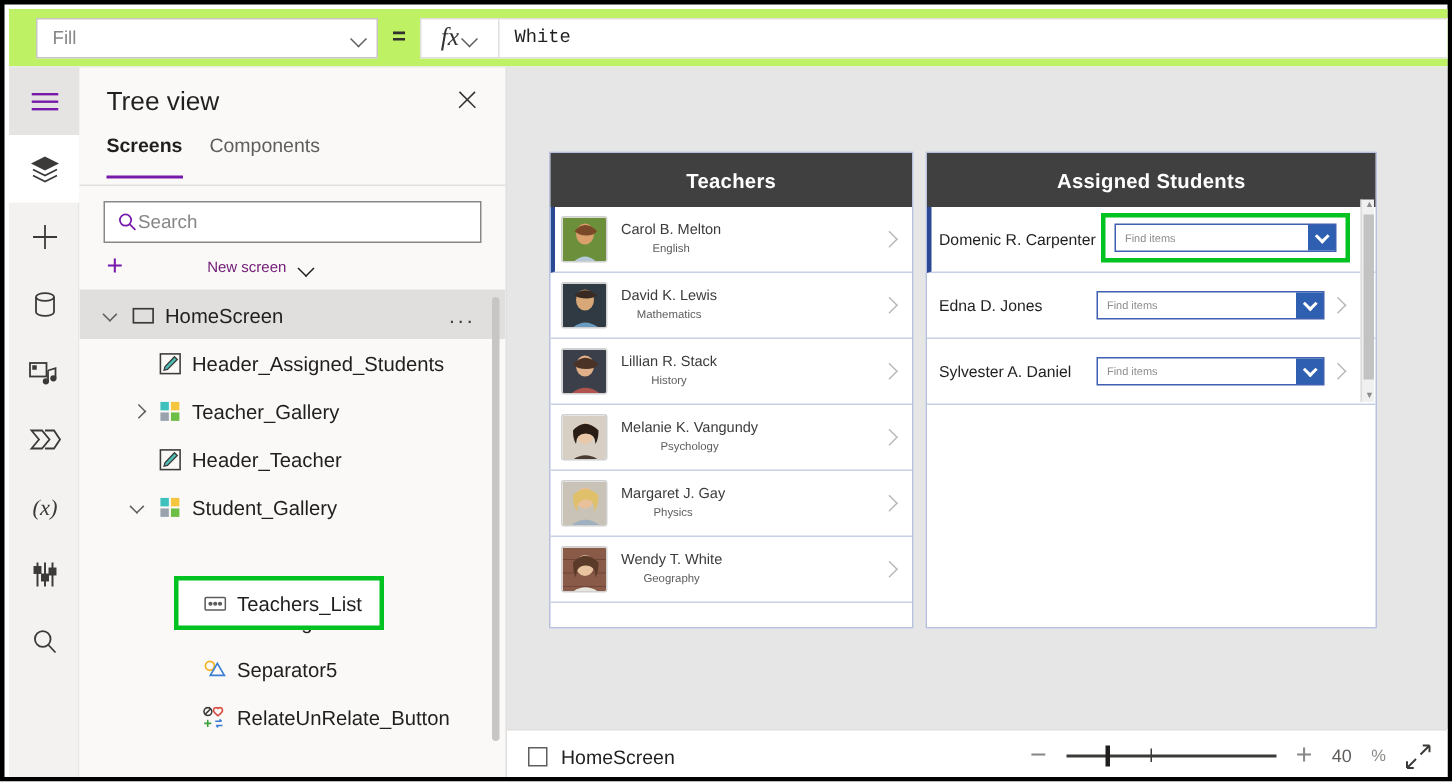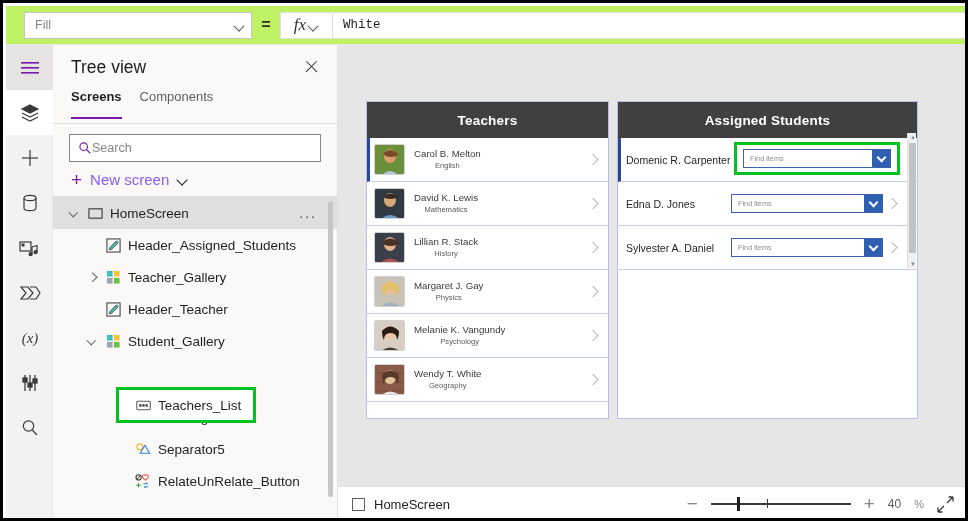--- a/index.html
+++ b/index.html
@@ -130,21 +130,21 @@
     height: 28px; border: 1px solid #8a8886; background: #fff;
     display: flex; align-items: center; padding: 0 8px; gap: 0;
   }
   .search-box .ph { font-size: 12.5px; color: #888685; }
 
   .newscreen {
     display: flex; align-items: center; gap: 8px;
     padding: 9px 16px 8px 18px; cursor: pointer;
   }
   .plus-ic { color: #7719aa; font-size: 19px; line-height: 14px; }
-  .newscreen .lbl { font-size: 15px; color: #8b5cf6; }
+  .newscreen .lbl { font-size: 10px; color: #701a75; margin-left: 48px; }
   .newscreen .chev::before { border-color: #201f1e; }
 
   .tree-body {
     position: relative;
     border-top: 1px solid #e1dfdd;
     height: 316px;
     overflow: hidden;
   }
   .t-row {
     display: flex; align-items: center;
@@ -617,45 +617,45 @@
             <div class="tmeta">
               <div class="tname">Lillian R. Stack</div>
               <div class="tsub">History</div>
             </div>
             <div class="rowchev"></div>
           </div>
 
           <div class="trow">
             <div class="avatar">
               <svg width="31" height="31" viewBox="0 0 31 31">
+                <rect width="31" height="31" fill="#d8cfc4"></rect>
+                <ellipse cx="15" cy="12" rx="6" ry="7" fill="#e8c8a8"></ellipse>
+                <path d="M5 31 q10-9 21 0 z" fill="#4a3a32"></path>
+                <path d="M7 10 q8-9 17 0 q0 6-2 9 q0-7-6.5-7 q-6.5 0-6.5 7 q-2-3-2-9z" fill="#2a1d16"></path>
+              </svg>
+            </div>
+            <div class="tmeta">
+              <div class="tname">Melanie K. Vangundy</div>
+              <div class="tsub">Psychology</div>
+            </div>
+            <div class="rowchev"></div>
+          </div>
+
+          <div class="trow">
+            <div class="avatar">
+              <svg width="31" height="31" viewBox="0 0 31 31">
                 <rect width="31" height="31" fill="#c9c2b6"></rect>
                 <ellipse cx="15" cy="11" rx="6" ry="7" fill="#e8c09a"></ellipse>
                 <path d="M4 31 q11-11 23 0 z" fill="#9fb0c0"></path>
                 <path d="M7 9 q8-8 17 0 q0 8-3 11 q1-8-5-8 q-7 0-6 8 q-3-3-3-11z" fill="#e0c06a"></path>
               </svg>
             </div>
             <div class="tmeta">
               <div class="tname">Margaret J. Gay</div>
               <div class="tsub">Physics</div>
-            </div>
-            <div class="rowchev"></div>
-          </div>
-
-          <div class="trow">
-            <div class="avatar">
-              <svg width="31" height="31" viewBox="0 0 31 31">
-                <rect width="31" height="31" fill="#d8cfc4"></rect>
-                <ellipse cx="15" cy="12" rx="6" ry="7" fill="#e8c8a8"></ellipse>
-                <path d="M5 31 q10-9 21 0 z" fill="#4a3a32"></path>
-                <path d="M7 10 q8-9 17 0 q0 6-2 9 q0-7-6.5-7 q-6.5 0-6.5 7 q-2-3-2-9z" fill="#2a1d16"></path>
-              </svg>
-            </div>
-            <div class="tmeta">
-              <div class="tname">Melanie K. Vangundy</div>
-              <div class="tsub">Psychology</div>
             </div>
             <div class="rowchev"></div>
           </div>
 
           <div class="trow" style="border-bottom:1px solid #c6cfe4">
             <div class="avatar">
               <svg width="31" height="31" viewBox="0 0 31 31">
                 <rect width="31" height="31" fill="#8a5a48"></rect>
                 <g stroke="#6f4638" stroke-width="0.7">
                   <line x1="0" y1="8" x2="31" y2="8"></line>

